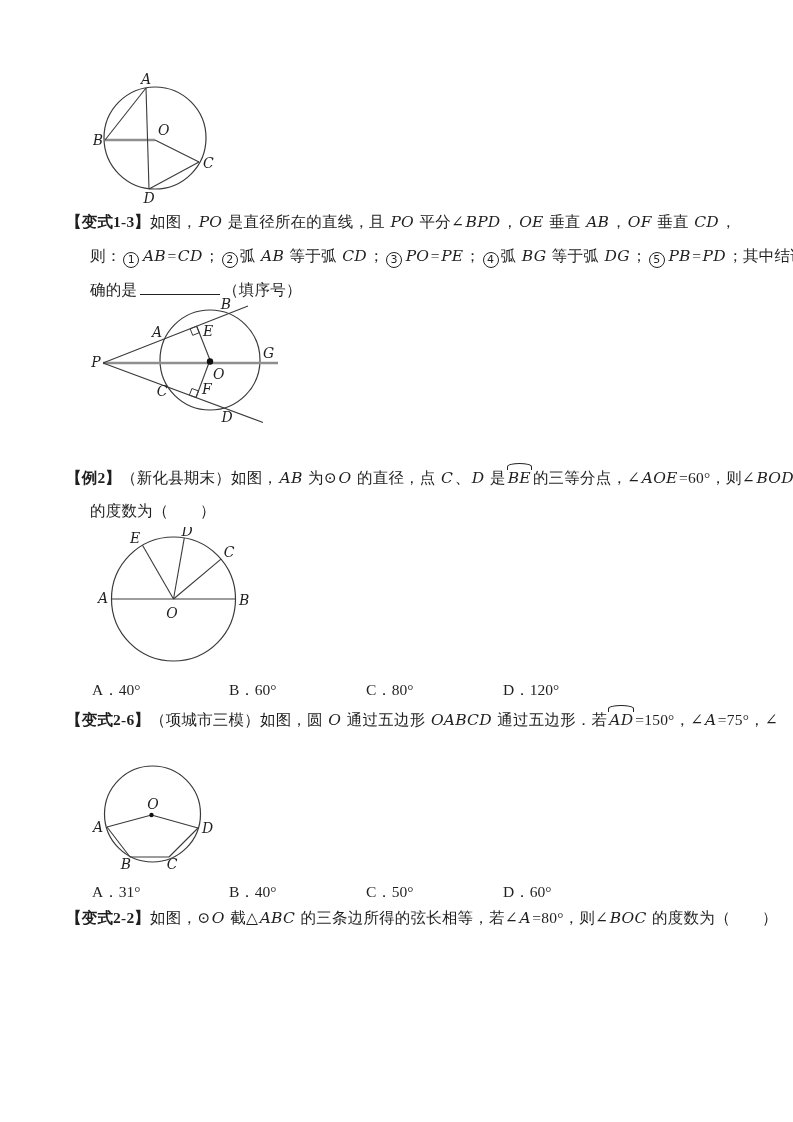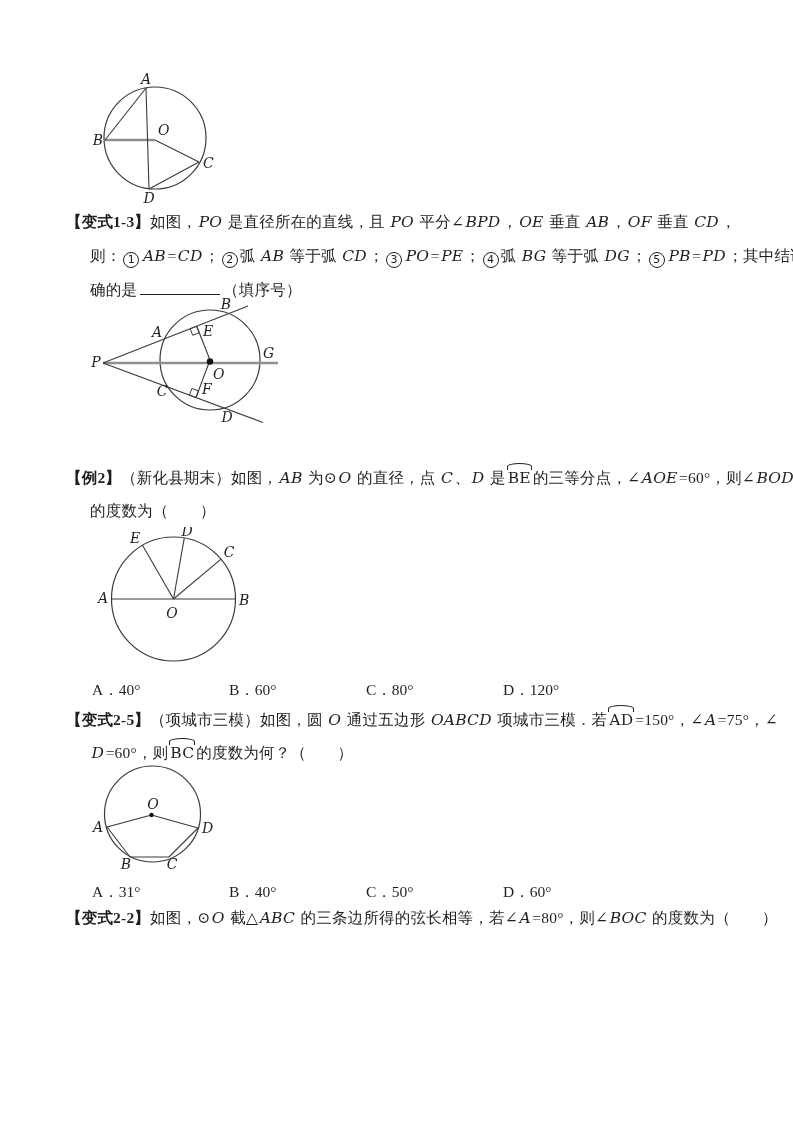--- a/index.html
+++ b/index.html
@@ -5,21 +5,21 @@
   html,body{margin:0;padding:0;background:#e9e9e9;}
   .page{
     position:relative;width:793px;height:1122px;margin:0 auto;background:#ffffff;
     font-family:"Liberation Serif","DejaVu Serif",serif;color:#1f1f1f;overflow:hidden;
   }
   .line{position:absolute;font-size:15.5px;line-height:23px;white-space:nowrap;letter-spacing:0.2px;}
   .seg-t{font-style:normal;}
   .seg-b{font-weight:bold;}
   .seg-v{font-style:italic;font-family:"DejaVu Serif","Liberation Serif",serif;padding:0 1.5px;}
   .seg-arc{
-    position:relative;display:inline-block;
+    position:relative;display:inline-block;font-style:italic;
     font-family:"DejaVu Serif","Liberation Serif",serif;padding:1px 2px 0 2px;
   }
   .seg-arc::before{
     content:"";position:absolute;left:1px;right:1px;top:-3px;height:6px;
     border:1.2px solid #222;border-bottom:none;border-radius:100% 100% 0 0;
   }
   .seg-c{
     display:inline-block;width:14px;height:14px;line-height:14.5px;border:1.2px solid #222;
     border-radius:50%;text-align:center;font-size:11px;margin:0 2px;vertical-align:-2px;
     font-style:normal;font-family:"DejaVu Sans","Liberation Sans",sans-serif;
@@ -97,22 +97,21 @@
     <text x="40" y="16" text-anchor="middle">E</text>
     <text x="92" y="9" text-anchor="middle">D</text>
     <text x="134" y="30" text-anchor="middle">C</text>
   </svg>
 
   <span class="opt" style="left:92px;top:672px">A．40°</span>
   <span class="opt" style="left:229px;top:672px">B．60°</span>
   <span class="opt" style="left:366px;top:672px">C．80°</span>
   <span class="opt" style="left:503px;top:672px">D．120°</span>
 
-  <div class="line" style="left:66px;top:708px"><span class="seg-b">【变式2-5】</span><span class="seg-t">（项城市三模）如图，圆 </span><span class="seg-v">O</span><span class="seg-t"> 通过五边形 </span><span class="seg-v">OABCD</span><span class="seg-t"> 项城市三模．若</span><span class="seg-arc">AD</span><span class="seg-t">=150°，∠</span><span class="seg-v">A</span><span class="seg-t">=75°，∠</span></div>
-  <div class="line" style="left:90px;top:741px"><span class="seg-v">D</span><span class="seg-t">=60°，则</span><span class="seg-arc">BC</span><span class="seg-t">的度数为何？（　　）</span></div>
+  <div class="line" style="left:66px;top:708px"><span class="seg-b">【变式2-6】</span><span class="seg-t">（项城市三模）如图，圆 </span><span class="seg-v">O</span><span class="seg-t"> 通过五边形 </span><span class="seg-v">OABCD</span><span class="seg-t"> 通过五边形．若</span><span class="seg-arc">AD</span><span class="seg-t">=150°，∠</span><span class="seg-v">A</span><span class="seg-t">=75°，∠</span></div>
 
   <svg class="fig" style="left:92px;top:761px" width="125" height="110" viewBox="0 0 125 110">
     <circle class="circle" cx="60.5" cy="53" r="48"></circle>
     <line class="stroke" x1="59.5" y1="54" x2="15" y2="66"></line>
     <line class="stroke" x1="15" y1="66" x2="38" y2="96"></line>
     <line class="stroke" x1="38" y1="96" x2="77" y2="96"></line>
     <line class="stroke" x1="77" y1="96" x2="106" y2="67"></line>
     <line class="stroke" x1="106" y1="67" x2="59.5" y2="54"></line>
     <circle cx="59.5" cy="54" r="2.2" fill="#111"></circle>
     <text x="61" y="48" text-anchor="middle">O</text>

